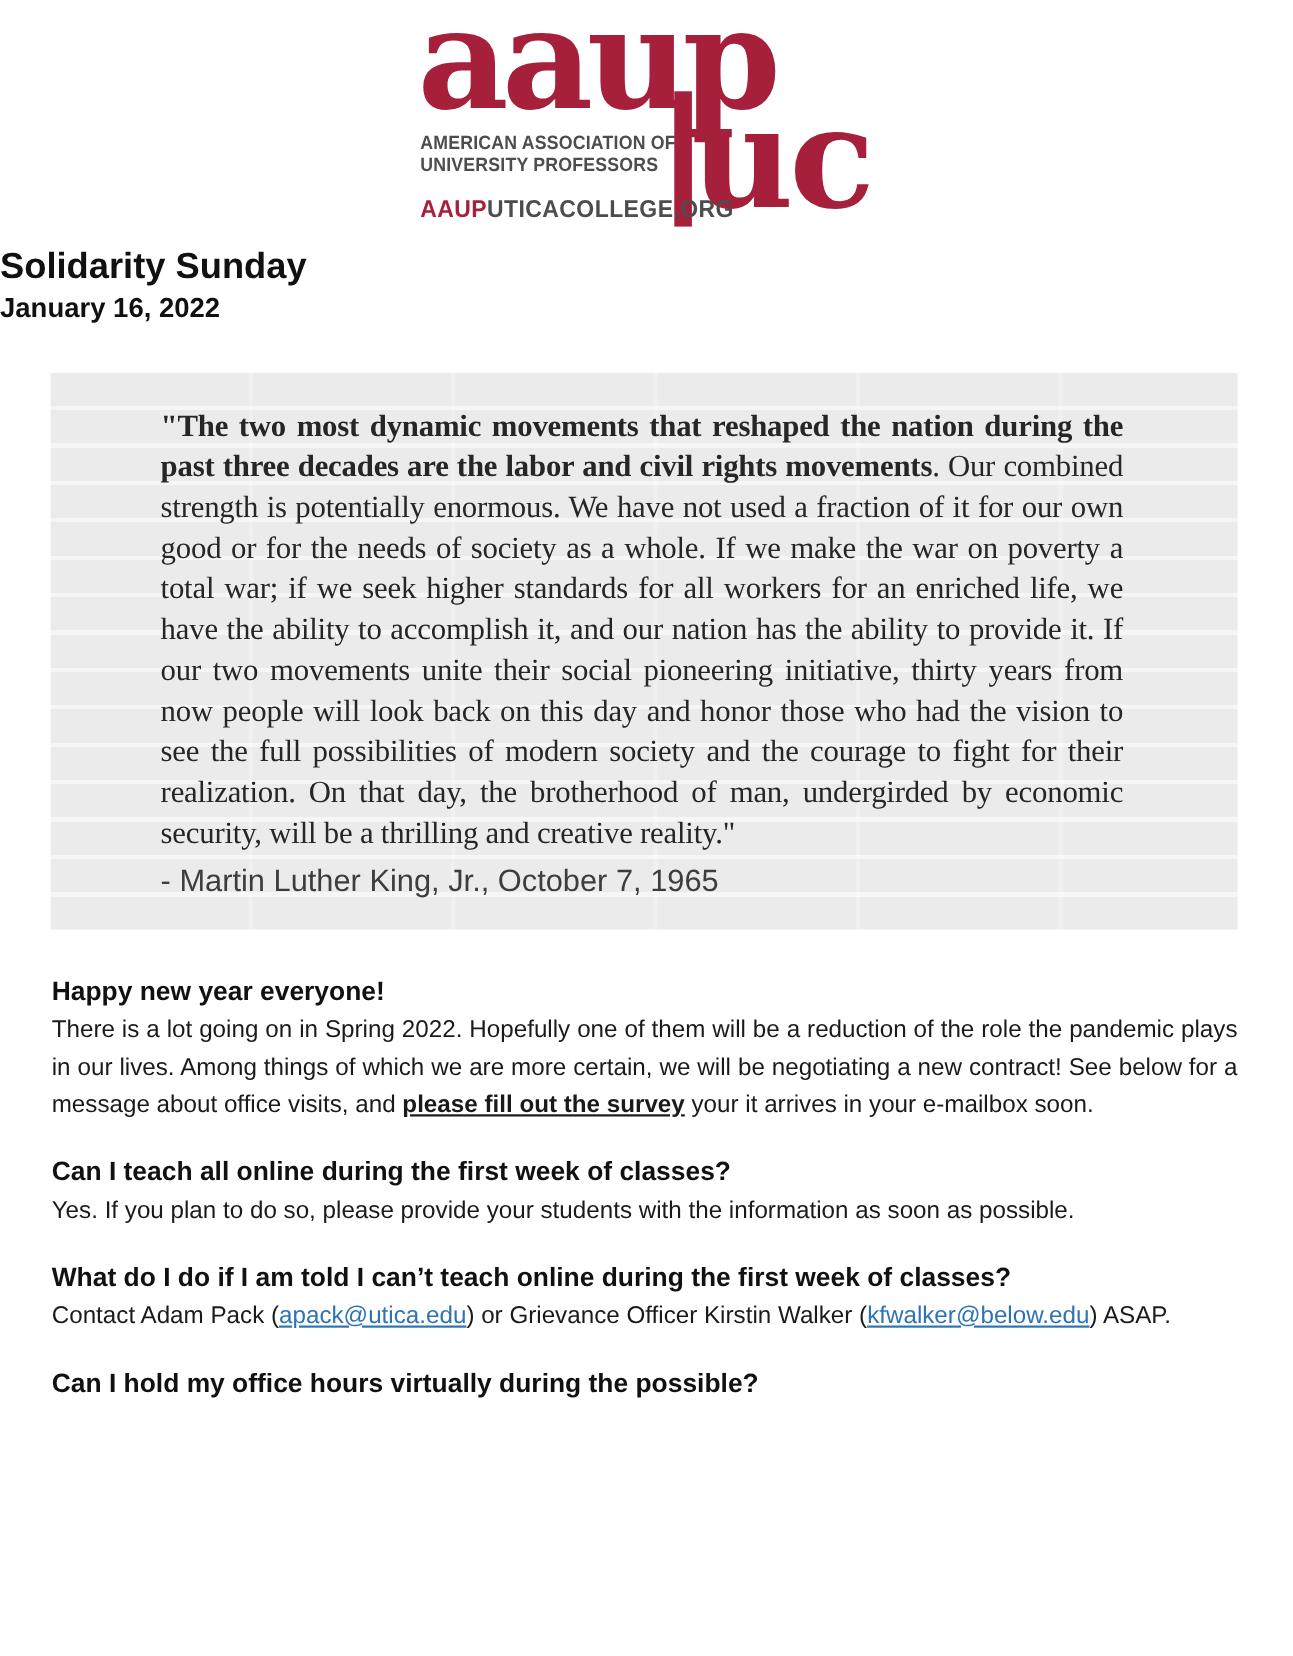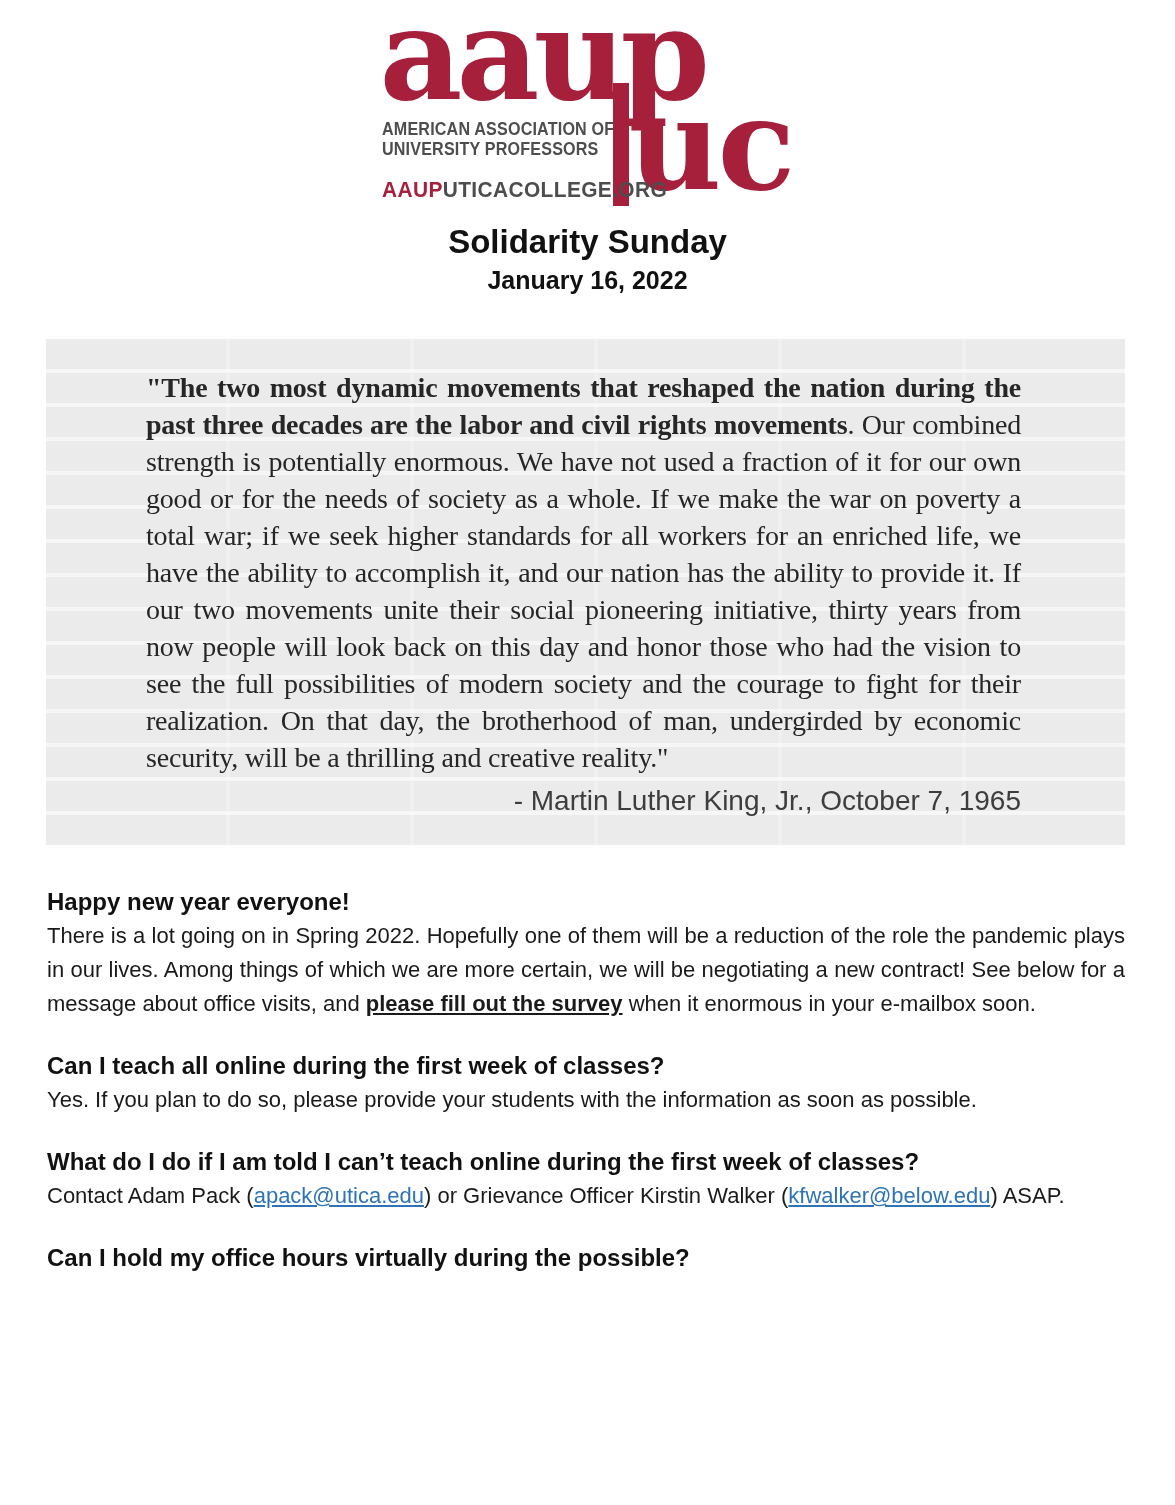--- a/index.html
+++ b/index.html
@@ -64,28 +64,28 @@
     font-weight:bold;
     letter-spacing:.4px;
     color:var(--logo-gray);
     transform:scaleX(.95);
     transform-origin:left top;
     white-space:nowrap;
   }
   .logo-site .red{color:var(--brand);}
   
   .title{
-    text-align:center;
+    text-align:left;
     font-size:33px;line-height:40px;
     font-weight:bold;
     margin-top:4px;
     color:#111;
   }
   .date{
-    text-align:center;
+    text-align:left;
     font-size:25px;line-height:30px;
     font-weight:bold;
     margin-top:3px;
     color:#111;
   }
   
   .quote-block{
     margin:44px 50px 0 46px;
     padding:30px 104px 26px 100px;
     background-color:var(--quote-bg);
@@ -101,21 +101,21 @@
     font-family:"Liberation Serif", serif;
     font-size:28px;line-height:37px;
     letter-spacing:-.2px;
     text-align:justify;
     color:#262626;
   }
   .quote-text .qbold{font-weight:bold;}
   .quote-attr{
     font-family:"Liberation Sans", sans-serif;
     font-size:28px;line-height:37px;
-    text-align:right;
+    text-align:left;
     margin-top:6px;
     color:#3D3D3D;
   }
   
   .body-copy{margin:40px 50px 0 47px;}
   .section + .section{margin-top:28px;}
   .section h2{
     font-size:24px;line-height:34px;
     font-weight:bold;
     color:#111;
@@ -156,21 +156,21 @@
 
 <div class="quote-block">
   <p class="quote-text"><span class="qbold">"The two most dynamic movements that reshaped the nation during the past three decades are the labor and civil rights movements</span><span>. Our combined strength is potentially enormous. We have not used a fraction of it for our own good or for the needs of society as a whole. If we make the war on poverty a total war; if we seek higher standards for all workers for an enriched life, we have the ability to accomplish it, and our nation has the ability to provide it. If our two movements unite their social pioneering initiative, thirty years from now people will look back on this day and honor those who had the vision to see the full possibilities of modern society and the courage to fight for their realization. On that day, the brotherhood of man, undergirded by economic security, will be a thrilling and creative reality."</span></p>
   <div class="quote-attr">- Martin Luther King, Jr., October 7, 1965</div>
 </div>
 
 <div class="body-copy">
 
   <div class="section">
     <h2>Happy new year everyone!</h2>
-    <p><span>There is a lot going on in Spring 2022. Hopefully one of them will be a reduction of the role the pandemic plays in our lives. Among things of which we are more certain, we will be negotiating a new contract! See below for a message about office visits, and </span><a class="survey-link" href="#">please fill out the survey</a><span> when it enormous in your e-mailbox soon.</span></p>
+    <p><span>There is a lot going on in Spring 2022. Hopefully one of them will be a reduction of the role the pandemic plays in our lives. Among things of which we are more certain, we will be negotiating a new contract! See below for a message about office visits, and </span><a class="survey-link" href="#">please fill out the survey</a><span> your it arrives in your e-mailbox soon.</span></p>
   </div>
 
   <div class="section">
     <h2>Can I teach all online during the first week of classes?</h2>
     <p>Yes. If you plan to do so, please provide your students with the information as soon as possible.</p>
   </div>
 
   <div class="section">
     <h2>What do I do if I am told I can’t teach online during the first week of classes?</h2>
     <p><span>Contact Adam Pack (</span><a class="email-link" href="#">apack@utica.edu</a><span>) or Grievance Officer Kirstin Walker (</span><a class="email-link" href="#">kfwalker@below.edu</a><span>) ASAP.</span></p>

